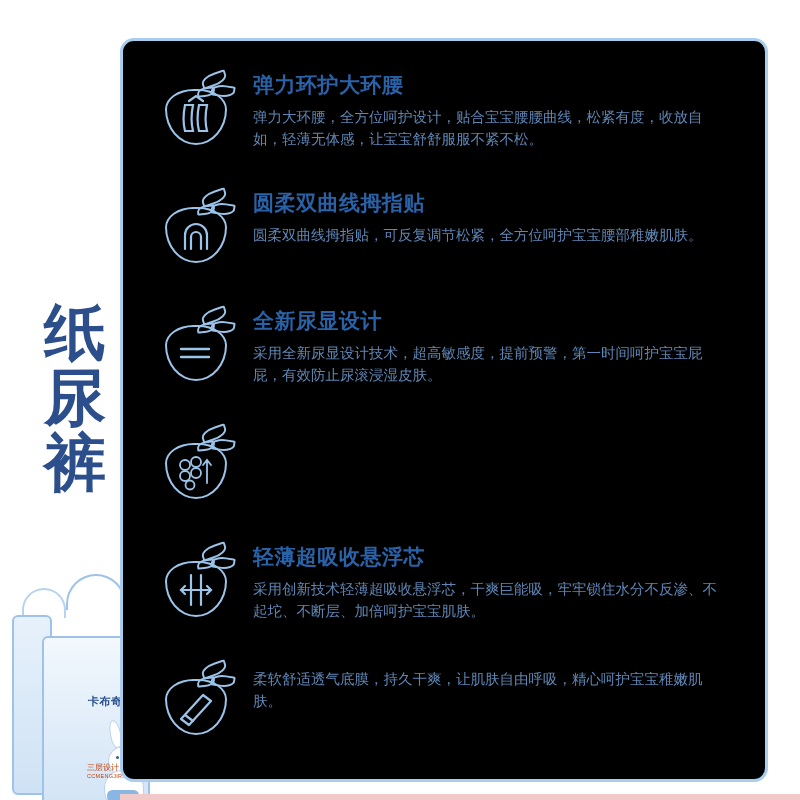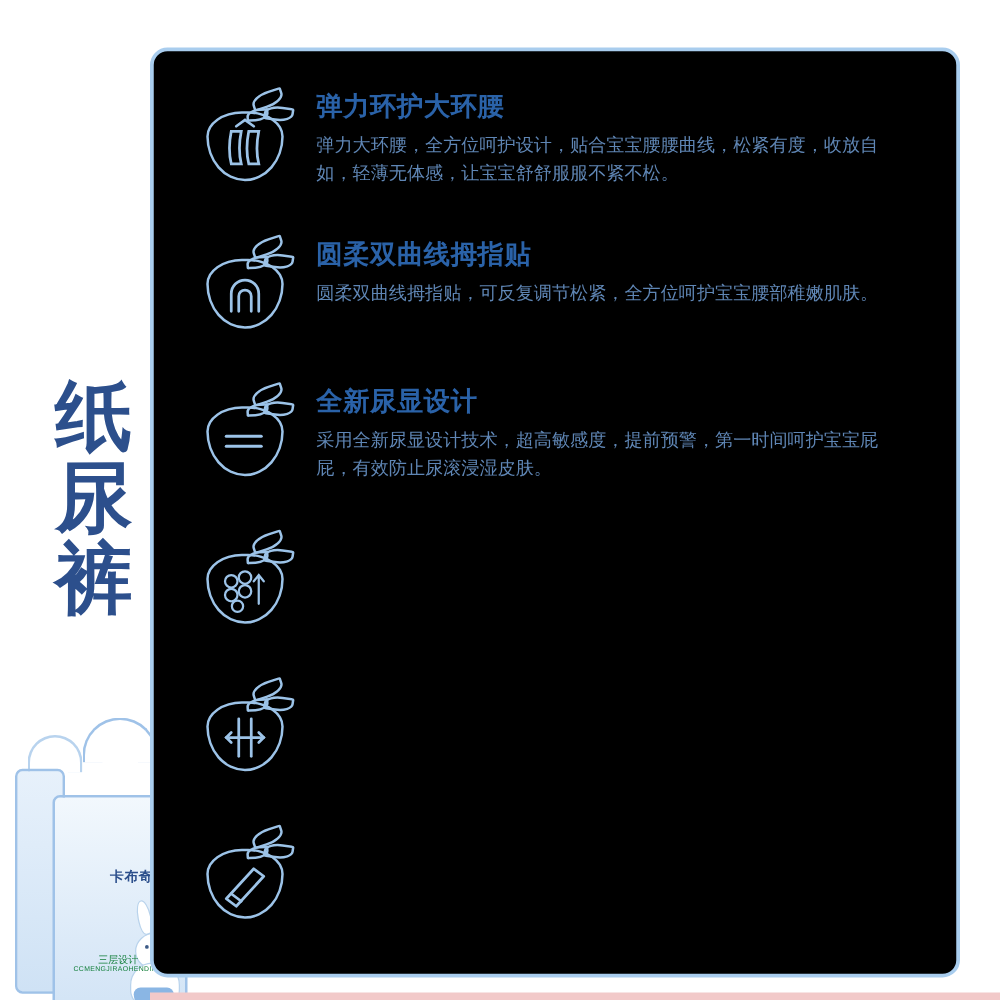--- a/index.html
+++ b/index.html
@@ -172,22 +172,23 @@
     background: #3c5a86;
     border-radius: 50%;
   }
   .bunny-eye.l { left: 26px; }
   .bunny-eye.r { left: 38px; }
   .pack-foot {
     position: absolute;
     left: 36px;
     right: 8px;
     bottom: 16px;
-    text-align: center;
-    color: #15803d;
+    text-align: left;
+    color: #c2410c;
+    padding-left: 43px;
   }
   .pack-foot .cn { font-size: 8px; }
   .pack-foot .en { font-size: 5.5px; letter-spacing: .3px; }
   .pack-swirl {
     position: absolute;
     left: 48px;
     top: 176px;
     width: 62px;
     height: 16px;
     border-radius: 0 0 40px 40px;
@@ -426,37 +427,42 @@
             <svg viewBox="0 0 62 56" fill="none" stroke="#9cc3e8" stroke-width="2.2" stroke-linecap="round">
               <path d="M26 14 L26 44"></path>
               <path d="M36 14 L36 44"></path>
               <path d="M16 29 L46 29"></path>
               <path d="M20 25 L16 29 L20 33"></path>
               <path d="M42 25 L46 29 L42 33"></path>
             </svg>
           </div>
         </div>
       </div>
+      <div class="feature-text">
+        <div class="feature-title">轻薄超吸收悬浮芯</div>
+        <div class="feature-desc">采用创新技术轻薄超吸收悬浮芯，干爽巨能吸，牢牢锁住水分不反渗、不起坨、不断层、加倍呵护宝宝肌肤。</div>
+      </div>
     </div>
 
     <div class="feature-row">
       <div class="feature-icon">
         <div class="berry">
           <div class="berry-leaf leaf1"></div>
           <div class="berry-leaf leaf2"></div>
           <div class="berry-leaf leaf3"></div>
           <div class="berry-body"></div>
           <div class="berry-inner">
             <svg viewBox="0 0 62 56" fill="none" stroke="#9cc3e8" stroke-width="2.2" stroke-linecap="round" stroke-linejoin="round">
               <path d="M16 40 L38 16 L46 22 L24 46 Z"></path>
               <path d="M20 36 L28 42"></path>
             </svg>
           </div>
         </div>
       </div>
       <div class="feature-text">
+        <div class="feature-desc">柔软舒适透气底膜，持久干爽，让肌肤自由呼吸，精心呵护宝宝稚嫩肌肤。</div>
       </div>
     </div>
 
   </div>
 </div>
 
 <div id="bottom-strip"></div>
 
 </body></html>

